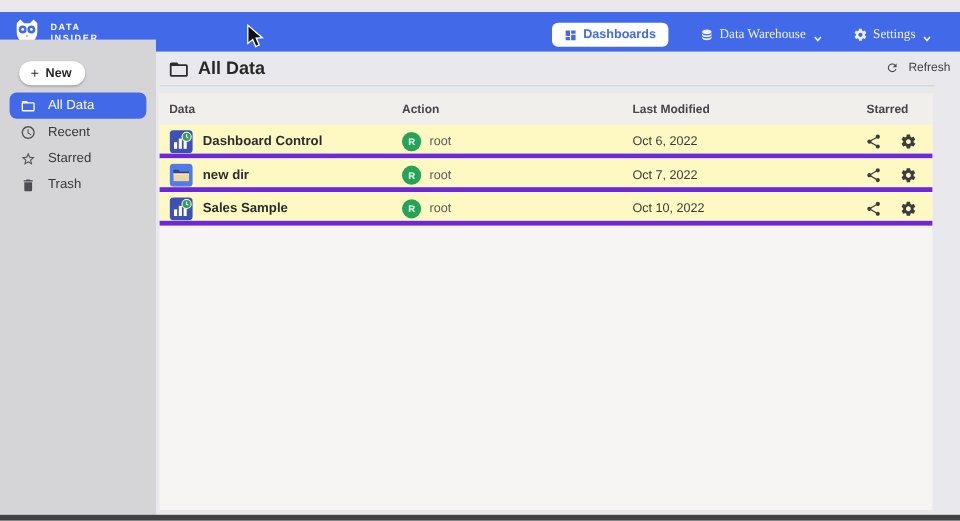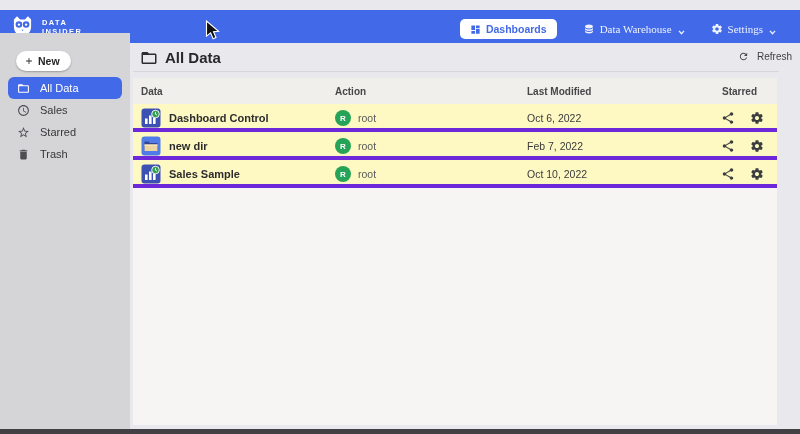--- a/index.html
+++ b/index.html
@@ -113,21 +113,21 @@
       <div class="side-item active">
         <svg viewBox="0 0 24 24">
             <path d="M20 6h-8l-2-2H4c-1.1 0-1.99.9-1.99 2L2 18c0 1.1.9 2 2 2h16c1.1 0 2-.9 2-2V8c0-1.1-.9-2-2-2zm0 12H4V8h16v10z"></path>
           </svg>
         <span>All Data</span>
       </div>
       <div class="side-item">
         <svg viewBox="0 0 24 24">
             <path d="M11.99 2C6.47 2 2 6.48 2 12s4.47 10 9.99 10C17.52 22 22 17.52 22 12S17.52 2 11.99 2zM12 20c-4.42 0-8-3.58-8-8s3.58-8 8-8 8 3.58 8 8-3.58 8-8 8zm.5-13H11v6l5.25 3.15.75-1.23-4.5-2.67z"></path>
           </svg>
-        <span>Sales</span>
+        <span>Recent</span>
       </div>
       <div class="side-item">
         <svg viewBox="0 0 24 24">
             <path d="M22 9.24l-7.19-.62L12 2 9.19 8.63 2 9.24l5.46 4.73L5.82 21 12 17.27 18.18 21l-1.63-7.03L22 9.24zM12 15.4l-3.76 2.27 1-4.28-3.32-2.88 4.38-.38L12 6.1l1.71 4.04 4.38.38-3.32 2.88 1 4.28L12 15.4z"></path>
           </svg>
         <span>Starred</span>
       </div>
       <div class="side-item">
         <svg viewBox="0 0 24 24">
             <path d="M6 19c0 1.1.9 2 2 2h8c1.1 0 2-.9 2-2V7H6v12zM19 4h-3.5l-1-1h-5l-1 1H5v2h14V4z"></path>
@@ -183,21 +183,21 @@
 
       <svg class="tile" viewBox="0 0 20 20">
         <rect x="0.5" y="0.5" width="19" height="19" rx="3" fill="#4f7ce8"></rect>
         <path d="M3.5 5.5 h4 l1.3 1.5 h7.7 v8 h-13 z" fill="#36448f"></path>
         <path d="M3.5 8.5 h13 v6.5 h-13 z" fill="#ecd5a0"></path>
         <path d="M3.5 8.5 h13 v1.4 h-13 z" fill="#f7e6bd"></path>
       </svg>
       <span class="cell-name">new dir</span>
       <span class="avatar">R</span>
       <span class="cell-owner">root</span>
-      <span class="cell-modified">Feb 7, 2022</span>
+      <span class="cell-modified">Oct 7, 2022</span>
       <svg class="act act-share" viewBox="0 0 24 24">
             <path d="M18 16.08c-.76 0-1.44.3-1.96.77L8.91 12.7c.05-.23.09-.46.09-.7s-.04-.47-.09-.7l7.05-4.11c.54.5 1.25.81 2.04.81 1.66 0 3-1.34 3-3s-1.34-3-3-3-3 1.34-3 3c0 .24.04.47.09.7L8.04 9.81C7.5 9.31 6.79 9 6 9c-1.66 0-3 1.34-3 3s1.34 3 3 3c.79 0 1.5-.31 2.04-.81l7.12 4.16c-.05.21-.08.43-.08.65 0 1.61 1.31 2.92 2.92 2.92 1.61 0 2.92-1.31 2.92-2.92s-1.31-2.92-2.92-2.92z"></path>
           </svg>
       <svg class="act act-gear" viewBox="0 0 24 24">
             <path d="M19.43 12.98c.04-.32.07-.64.07-.98s-.03-.66-.07-.98l2.11-1.65c.19-.15.24-.42.12-.64l-2-3.46c-.12-.22-.39-.3-.61-.22l-2.49 1c-.52-.4-1.08-.73-1.69-.98l-.38-2.65C14.46 2.18 14.25 2 14 2h-4c-.25 0-.46.18-.49.42l-.38 2.65c-.61.25-1.17.59-1.69.98l-2.49-1c-.23-.09-.49 0-.61.22l-2 3.46c-.13.22-.07.49.12.64l2.11 1.65c-.04.32-.07.65-.07.98s.03.66.07.98l-2.11 1.65c-.19.15-.24.42-.12.64l2 3.46c.12.22.39.3.61.22l2.49-1c.52.4 1.08.73 1.69.98l.38 2.65c.03.24.24.42.49.42h4c.25 0 .46-.18.49-.42l.38-2.65c.61-.25 1.17-.59 1.69-.98l2.49 1c.23.09.49 0 .61-.22l2-3.46c.12-.22.07-.49-.12-.64l-2.11-1.65zM12 15.5c-1.93 0-3.5-1.57-3.5-3.5s1.57-3.5 3.5-3.5 3.5 1.57 3.5 3.5-1.57 3.5-3.5 3.5z"></path>
           </svg>
     </div>
 
     <div class="trow">
       <svg class="tile" viewBox="0 0 20 20">

